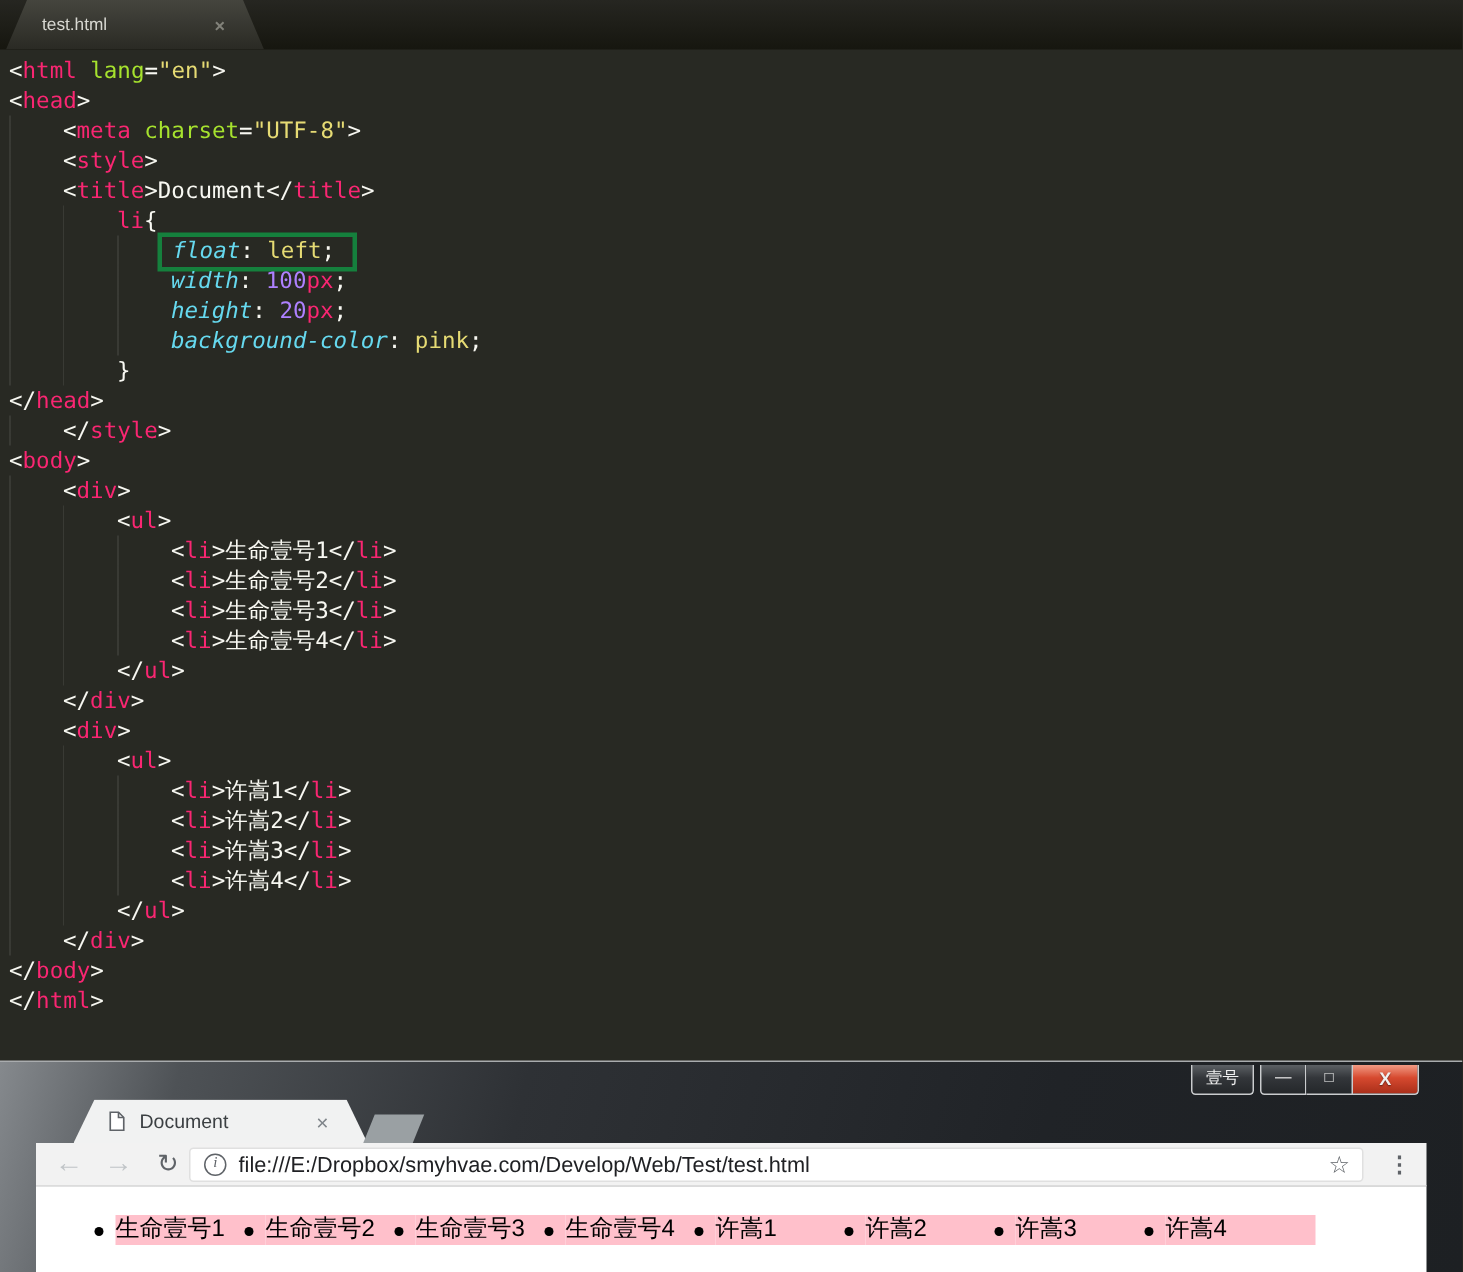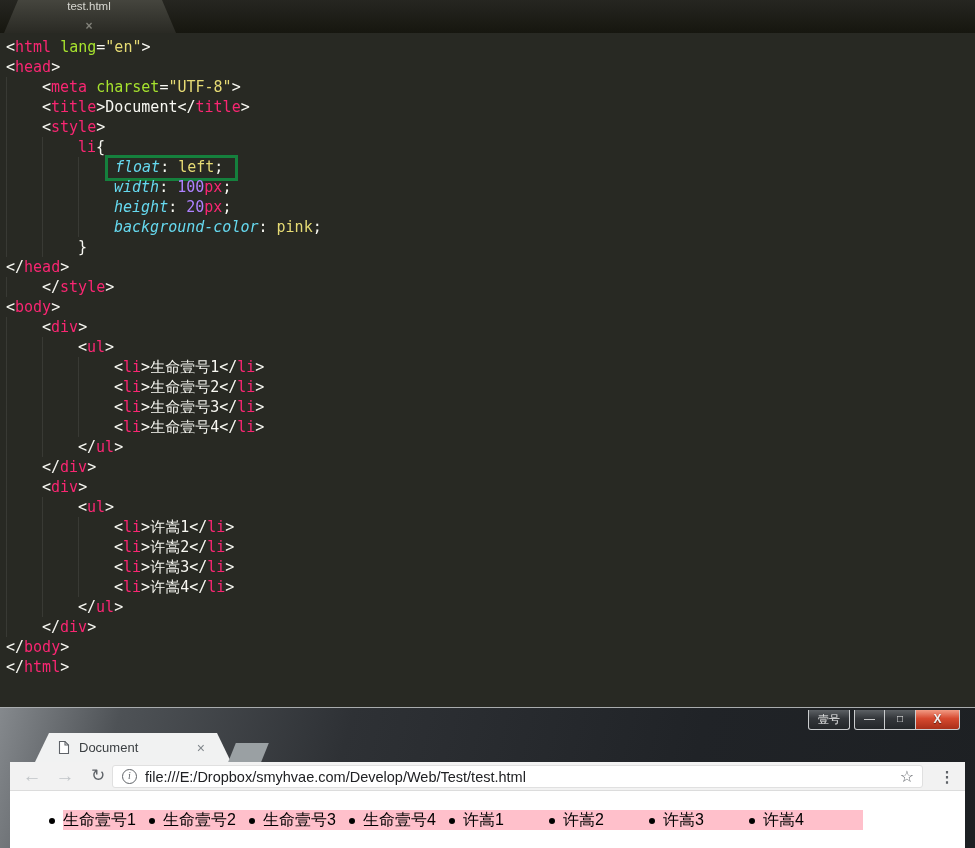--- a/index.html
+++ b/index.html
@@ -8,21 +8,21 @@
   .screen { width:975px; height:848px; display:flex; flex-direction:column; }
 
   
   .editor { height:707px; background:#282923; display:flex; flex-direction:column; }
   .editor-tabbar { height:33px; background:linear-gradient(to bottom,#262621,#16160f);
                    position:relative; flex:none; }
   .editor-tab { position:absolute; left:4px; top:0; width:172px; height:33px;
                 background:linear-gradient(to bottom,#45453e,#2a2a24);
                 clip-path:polygon(14px 0, 158px 0, 172px 33px, 0 33px);
                 display:flex; align-items:center; padding:0 26px 0 24px;
-                color:#d8d8d2; font-size:11.5px;flex-direction:column; }
+                color:#d8d8d2; font-size:11.5px; }
   .editor-tab .tab-label { flex:1; }
   .tab-close { color:#82827a; font-size:12px; font-weight:bold; cursor:default; }
 
   .code { flex:1; padding:4px 0 0 6px; font-family:"DejaVu Sans Mono", monospace;
           font-size:15px; line-height:20px; color:#f8f8f2; }
   .cl { white-space:pre; height:20px; }
   .ind { display:inline-block; height:20px; vertical-align:top;
          background-image:repeating-linear-gradient(to right,
             rgba(255,255,255,0.08) 0 1px, transparent 1px 36px); }
   .tk-p { color:#f8f8f2; }
@@ -33,21 +33,21 @@
   .tk-c { color:#66d9ef; font-style:italic; }
   .tk-k { color:#e6db74; }
   .tk-n { color:#ae81ff; }
   .tk-u { color:#f92672; }
   .redbox { display:inline-block; border:3px solid #15803d; padding:0 12px 1px 7px;
             margin-left:-9px; margin-top:-2px; line-height:19px; }
 
   
   .browser { height:141px; border-top:1px solid #a9acae;
              background:linear-gradient(105deg,#85898d 0%,#4e5256 12%,#2e3135 35%,#202327 70%,#1d2023 100%);
-             padding:0 10px; display:flex; flex-direction:column; }
+             padding:0 24px; display:flex; flex-direction:column; }
 
   .titlebar { height:25px; position:relative; flex:none; }
   .profile-btn { position:absolute; right:115px; top:2px; width:42px; height:20px;
                  border:1px solid #caccce; border-top:none; border-radius:0 0 3px 3px;
                  background:linear-gradient(#5c6064,#33363a 45%,#24272a);
                  color:#f2f2f2; font-size:11px; text-align:center; line-height:19px; }
   .winbtns { position:absolute; right:5px; top:2px; display:flex; }
   .winbtn { height:20px; border:1px solid #caccce; border-top:none; border-left:none;
             background:linear-gradient(#5c6064,#33363a 45%,#24272a);
             color:#f0f0f0; text-align:center; }
@@ -105,22 +105,22 @@
     <div class="editor-tabbar">
       <div class="editor-tab">
         <span class="tab-label">test.html</span>
         <span class="tab-close">×</span>
       </div>
     </div>
     <div class="code">
         <div class="cl"><span class="ind" style="width: 0px;"></span><span class="tk-p">&lt;</span><span class="tk-t">html</span><span class="tk-p"> </span><span class="tk-a">lang</span><span class="tk-p">=</span><span class="tk-s">"en"</span><span class="tk-p">&gt;</span></div>
         <div class="cl"><span class="ind" style="width: 0px;"></span><span class="tk-p">&lt;</span><span class="tk-t">head</span><span class="tk-p">&gt;</span></div>
         <div class="cl"><span class="ind" style="width: 36px;"></span><span class="tk-p">&lt;</span><span class="tk-t">meta</span><span class="tk-p"> </span><span class="tk-a">charset</span><span class="tk-p">=</span><span class="tk-s">"UTF-8"</span><span class="tk-p">&gt;</span></div>
+        <div class="cl"><span class="ind" style="width: 36px;"></span><span class="tk-p">&lt;</span><span class="tk-t">style</span><span class="tk-p">&gt;</span></div>
         <div class="cl"><span class="ind" style="width: 36px;"></span><span class="tk-p">&lt;</span><span class="tk-t">title</span><span class="tk-p">&gt;</span><span class="tk-x">Document</span><span class="tk-p">&lt;/</span><span class="tk-t">title</span><span class="tk-p">&gt;</span></div>
-        <div class="cl"><span class="ind" style="width: 36px;"></span><span class="tk-p">&lt;</span><span class="tk-t">style</span><span class="tk-p">&gt;</span></div>
         <div class="cl"><span class="ind" style="width: 72px;"></span><span class="tk-t">li</span><span class="tk-p">{</span></div>
         <div class="cl"><span class="ind" style="width: 108px;"></span><span class="redbox"><span class="tk-c">float</span><span class="tk-p">: </span><span class="tk-k">left</span><span class="tk-p">;</span></span></div>
         <div class="cl"><span class="ind" style="width: 108px;"></span><span class="tk-c">width</span><span class="tk-p">: </span><span class="tk-n">100</span><span class="tk-u">px</span><span class="tk-p">;</span></div>
         <div class="cl"><span class="ind" style="width: 108px;"></span><span class="tk-c">height</span><span class="tk-p">: </span><span class="tk-n">20</span><span class="tk-u">px</span><span class="tk-p">;</span></div>
         <div class="cl"><span class="ind" style="width: 108px;"></span><span class="tk-c">background-color</span><span class="tk-p">: </span><span class="tk-k">pink</span><span class="tk-p">;</span></div>
         <div class="cl"><span class="ind" style="width: 72px;"></span><span class="tk-p">}</span></div>
         <div class="cl"><span class="ind" style="width: 0px;"></span><span class="tk-p">&lt;/</span><span class="tk-t">head</span><span class="tk-p">&gt;</span></div>
         <div class="cl"><span class="ind" style="width: 36px;"></span><span class="tk-p">&lt;/</span><span class="tk-t">style</span><span class="tk-p">&gt;</span></div>
         <div class="cl"><span class="ind" style="width: 0px;"></span><span class="tk-p">&lt;</span><span class="tk-t">body</span><span class="tk-p">&gt;</span></div>
         <div class="cl"><span class="ind" style="width: 36px;"></span><span class="tk-p">&lt;</span><span class="tk-t">div</span><span class="tk-p">&gt;</span></div>

